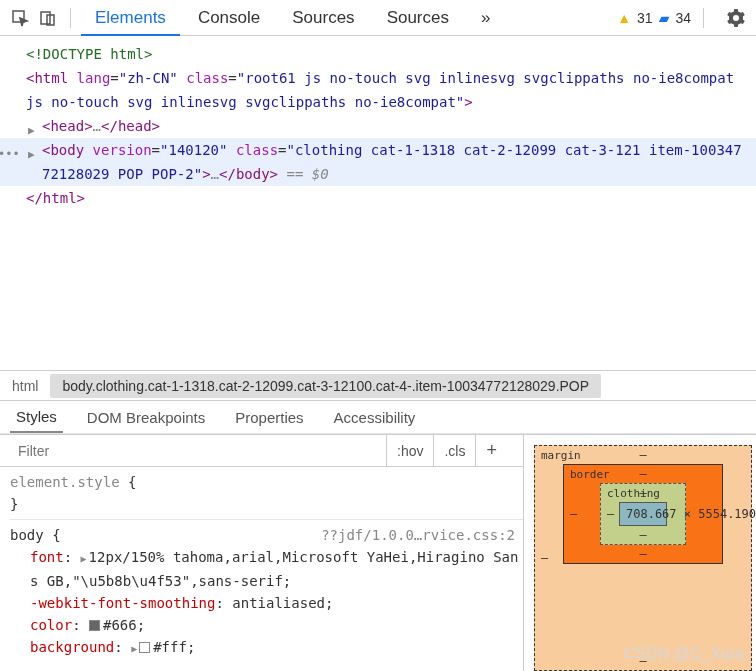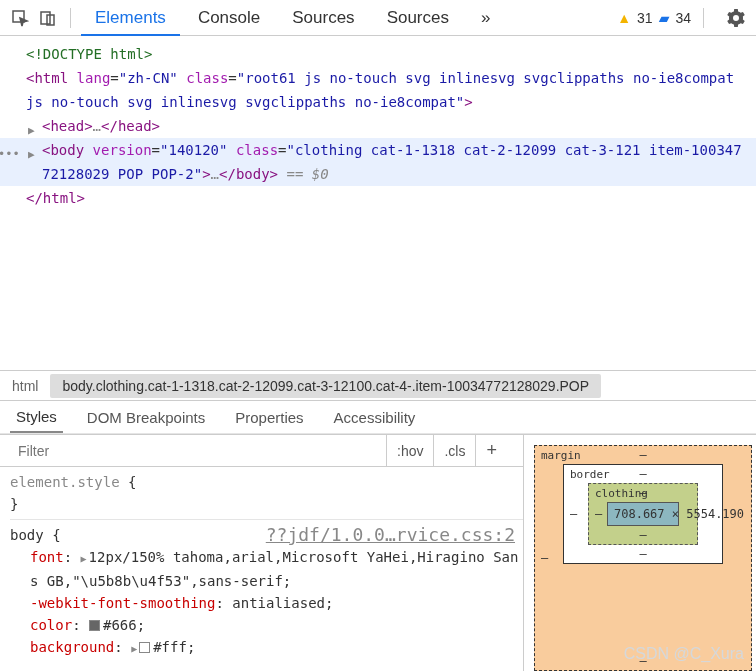--- a/index.html
+++ b/index.html
@@ -43,31 +43,31 @@
 .filter-row { display: flex; align-items: center; height: 32px; border-bottom: 1px solid #ccc; }
 .filter-input { flex: 1; border: none; outline: none; padding: 0 18px; font-size: 14px; color: #888; font-family: inherit; }
 .hov, .cls { padding: 0 10px; color: #555; cursor: pointer; font-size: 14px; border-left: 1px solid #ccc; height: 100%; display: flex; align-items: center; }
 .plus { padding: 0 10px; color: #555; cursor: pointer; font-size: 18px; border-left: 1px solid #ccc; height: 100%; display: flex; align-items: center; }
 .scroll-ind { width: 16px; background: #f1f1f1; border-left: 1px solid #ddd; }
 
 .rules { font-family: Consolas, Menlo, monospace; font-size: 14px; padding: 4px 0 0 10px; line-height: 22px; }
 .rule-block { border-bottom: 1px solid #e5e5e5; padding-bottom: 4px; margin-bottom: 4px; position: relative; }
 .selector { color: #888; }
 .brace { color: #333; }
-.src-link { position: absolute; right: 8px; top: 0; color: #888; text-decoration: underline; font-size: 18px; cursor: pointer; }
+.src-link { position: absolute; right: 8px; top: 0; color: #888; font-size: 14px; cursor: pointer; }
 .prop { padding-left: 20px; word-break: break-all; white-space: normal; }
 .prop-name { color: #c80000; }
 .prop-val { color: #333; }
 .tri { color: #888; font-size: 10px; margin-right: 2px; }
 .swatch { display: inline-block; width: 11px; height: 11px; border: 1px solid #888; vertical-align: -1px; margin-right: 3px; }
 
 .box-model { width: 232px; padding: 12px; position: relative; background: #fff; overflow: hidden; }
 .bm { position: absolute; font-family: Consolas, monospace; font-size: 11px; }
 .bm-margin { left: 10px; top: 10px; right: 4px; bottom: 0; border: 1.5px dashed #333; background: #f9cc9d; padding: 18px 28px; }
-.bm-border { border: 1.5px solid #333; background: #ffffff; padding: 18px 24px; }
+.bm-border { border: 1.5px solid #333; background: #f97316; padding: 18px 36px; }
 .bm-padding { border: 1.5px dashed #555; background: #c3d08b; padding: 18px 18px; }
 .bm-content { border: 1.5px solid #555; background: #8cb7c0; color: #333; text-align: center; padding: 4px 6px; font-size: 12px; white-space: nowrap; }
 .bm-label { position: absolute; top: 3px; left: 6px; font-size: 11px; color: #333; }
 .bm-dash { position: absolute; color: #333; font-size: 12px; }
 .bm-top { top: 2px; left: 50%; transform: translateX(-50%); }
 .bm-left { left: 6px; top: 50%; transform: translateY(-50%); }
 
 .watermark { position: absolute; right: 12px; bottom: 8px; color: #d5d8db; font-size: 16px; pointer-events: none; }
 </style>
 </head>

